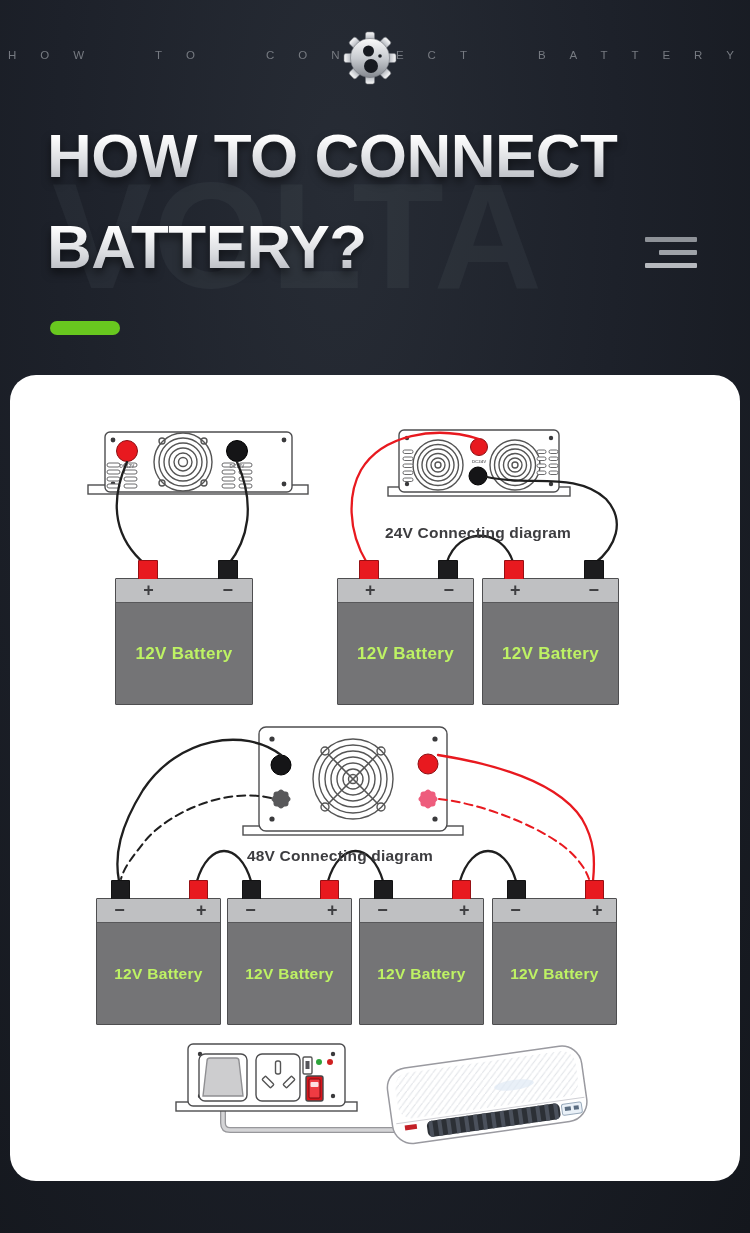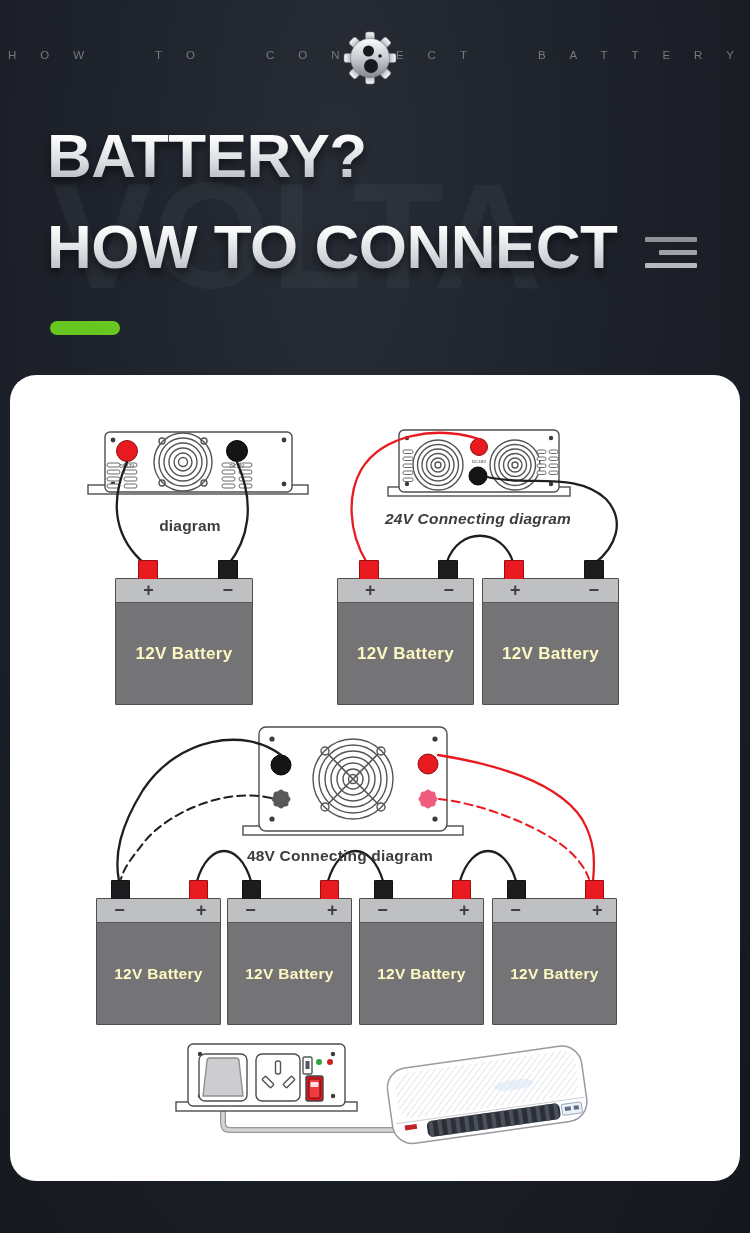--- a/index.html
+++ b/index.html
@@ -64,21 +64,21 @@
   .sign-r { right:14%; }
   .b48 .sign-l { left:14%; }
   .b48 .sign-r { right:11%; }
   .term { position:absolute; top:-19px; width:20px; height:20px;
     border:1px solid rgba(0,0,0,0.35); border-radius:1px; }
   .term-red { background:#e8191f; }
   .term-black { background:#1c1c1e; }
   .bat-label {
     position:absolute; left:0; right:0; top:24px; bottom:0;
     display:flex; align-items:center; justify-content:center;
-    color:#fef9c3; font-weight:bold; font-size:17px; letter-spacing:0.3px;
+    color:#bef264; font-weight:bold; font-size:17px; letter-spacing:0.3px;
   }
   .b48 .bat-label { font-size:15.5px; }
 </style>
 </head>
 <body>
 
 <div class="stage">
 
   <div class="ticker">HOW TO CONNECT BATTERY</div>
 
@@ -101,22 +101,22 @@
       <rect x="-4.5" y="-26" width="9" height="10" rx="2" transform="rotate(315)"></rect>
       <circle r="19.5"></circle>
     </g>
     <circle cx="-1.5" cy="-7" r="5.5" fill="#171a20"></circle>
     <circle cx="1" cy="8" r="7" fill="#171a20"></circle>
     <circle cx="10" cy="-2" r="1.8" fill="#171a20"></circle>
   </svg>
 
   <div class="watermark">VOLTA</div>
   <div class="title">
+    <div class="title-line">HOW TO CONNECT</div>
     <div class="title-line">BATTERY?</div>
-    <div class="title-line">HOW TO CONNECT</div>
   </div>
 
   <div class="menu-btn">
     <span class="bar bar1"></span>
     <span class="bar bar2"></span>
     <span class="bar bar3"></span>
   </div>
 
   <div class="accent-bar"></div>
 
@@ -311,23 +311,22 @@
         <path d="M261 423 C215 412 158 438 135 466 C124 480 114 492 111 504" stroke="#1f1f1f" stroke-width="2" stroke-dasharray="8 5"></path>
         <path d="M428 380 C478 388 546 404 572 444 C585 466 585 486 583 506" stroke="#e8191f" stroke-width="2.3"></path>
         <path d="M429 424 C468 428 522 448 552 470 C565 480 575 492 579 504" stroke="#e8191f" stroke-width="2" stroke-dasharray="8 5"></path>
         <path d="M187 506 C199 466 229 466 241 506" stroke="#1f1f1f" stroke-width="2.3"></path>
         <path d="M318 506 C330 466 361 466 373 506" stroke="#1f1f1f" stroke-width="2.3"></path>
         <path d="M450 506 C462 466 494 466 506 506" stroke="#1f1f1f" stroke-width="2.3"></path>
       </g>
     </svg>
 
     <div class="caption" style="left:70px; top:141px; width:220px;">
-      <div>diagram</div>
-    </div>
-    <div class="caption" style="left:338px; top:134px; width:260px;font-style:italic;">24V Connecting diagram</div>
+    </div>
+    <div class="caption" style="left:338px; top:148px; width:260px;">24V Connecting diagram</div>
     <div class="caption" style="left:210px; top:471px; width:240px;">48V Connecting diagram</div>
 
     <div class="battery" style="left:105px; top:203px; width:138px; height:127px;">
       <span class="term term-red" style="left:22px;"></span>
       <span class="term term-black" style="left:102px;"></span>
       <div class="bat-strip">
         <span class="sign sign-l">+</span>
         <span class="sign sign-r">−</span>
       </div>
       <div class="bat-label">12V Battery</div>

